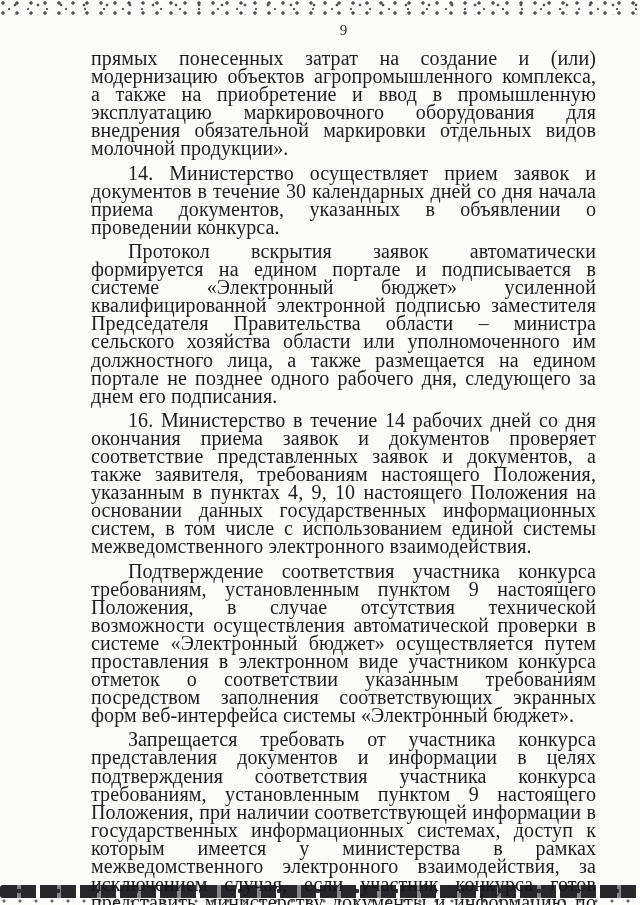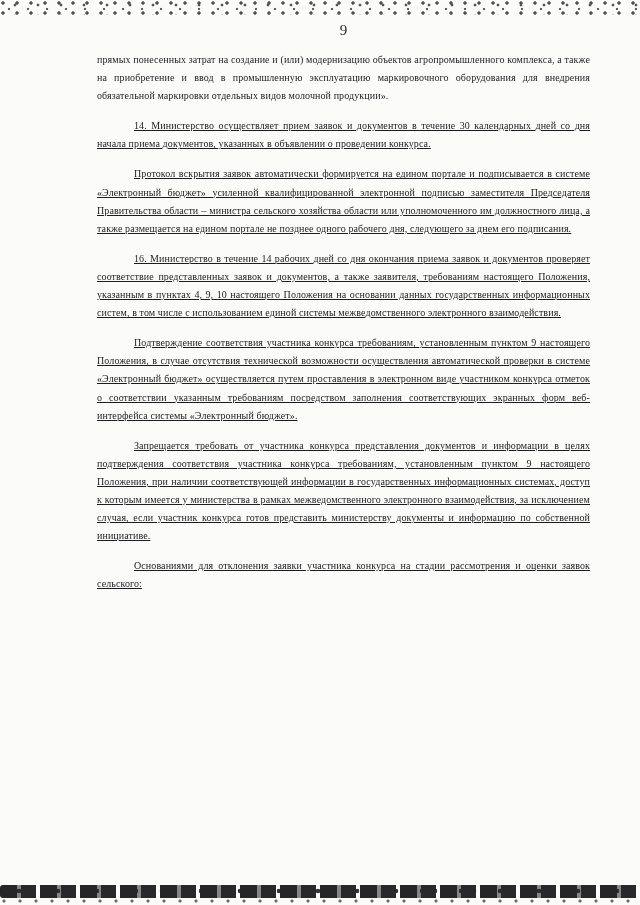--- a/index.html
+++ b/index.html
@@ -15,29 +15,28 @@
     position:absolute;
     left:85px; right:38px; top:22px;
   }
   .page-number{
     text-align:center;
     font-size:15px;
     margin:0 0 10px 0;
     color:#2a2a2e;
   }
   .doc-body p{
-    margin:12px;
-    font-size:10px;
+    margin:6px;
+    font-size:20px;
     line-height:18.1px;
     text-align:justify;
     letter-spacing:.1px;
   }
   .doc-body p.indent{
     text-indent:37px;
-    text-decoration:underline;
   }
   
   .noise-top{
     position:absolute;top:0;left:0;width:640px;height:15px;
     background-image:
       radial-gradient(circle at 3px 3px,#24242a 1.4px,transparent 1.9px),
       radial-gradient(circle at 9px 9px,#3a3a40 1.1px,transparent 1.6px),
       radial-gradient(circle at 15px 5px,#2c2c30 1.2px,transparent 1.7px);
     background-size:14px 10px,19px 13px,23px 11px;
     opacity:.8;

